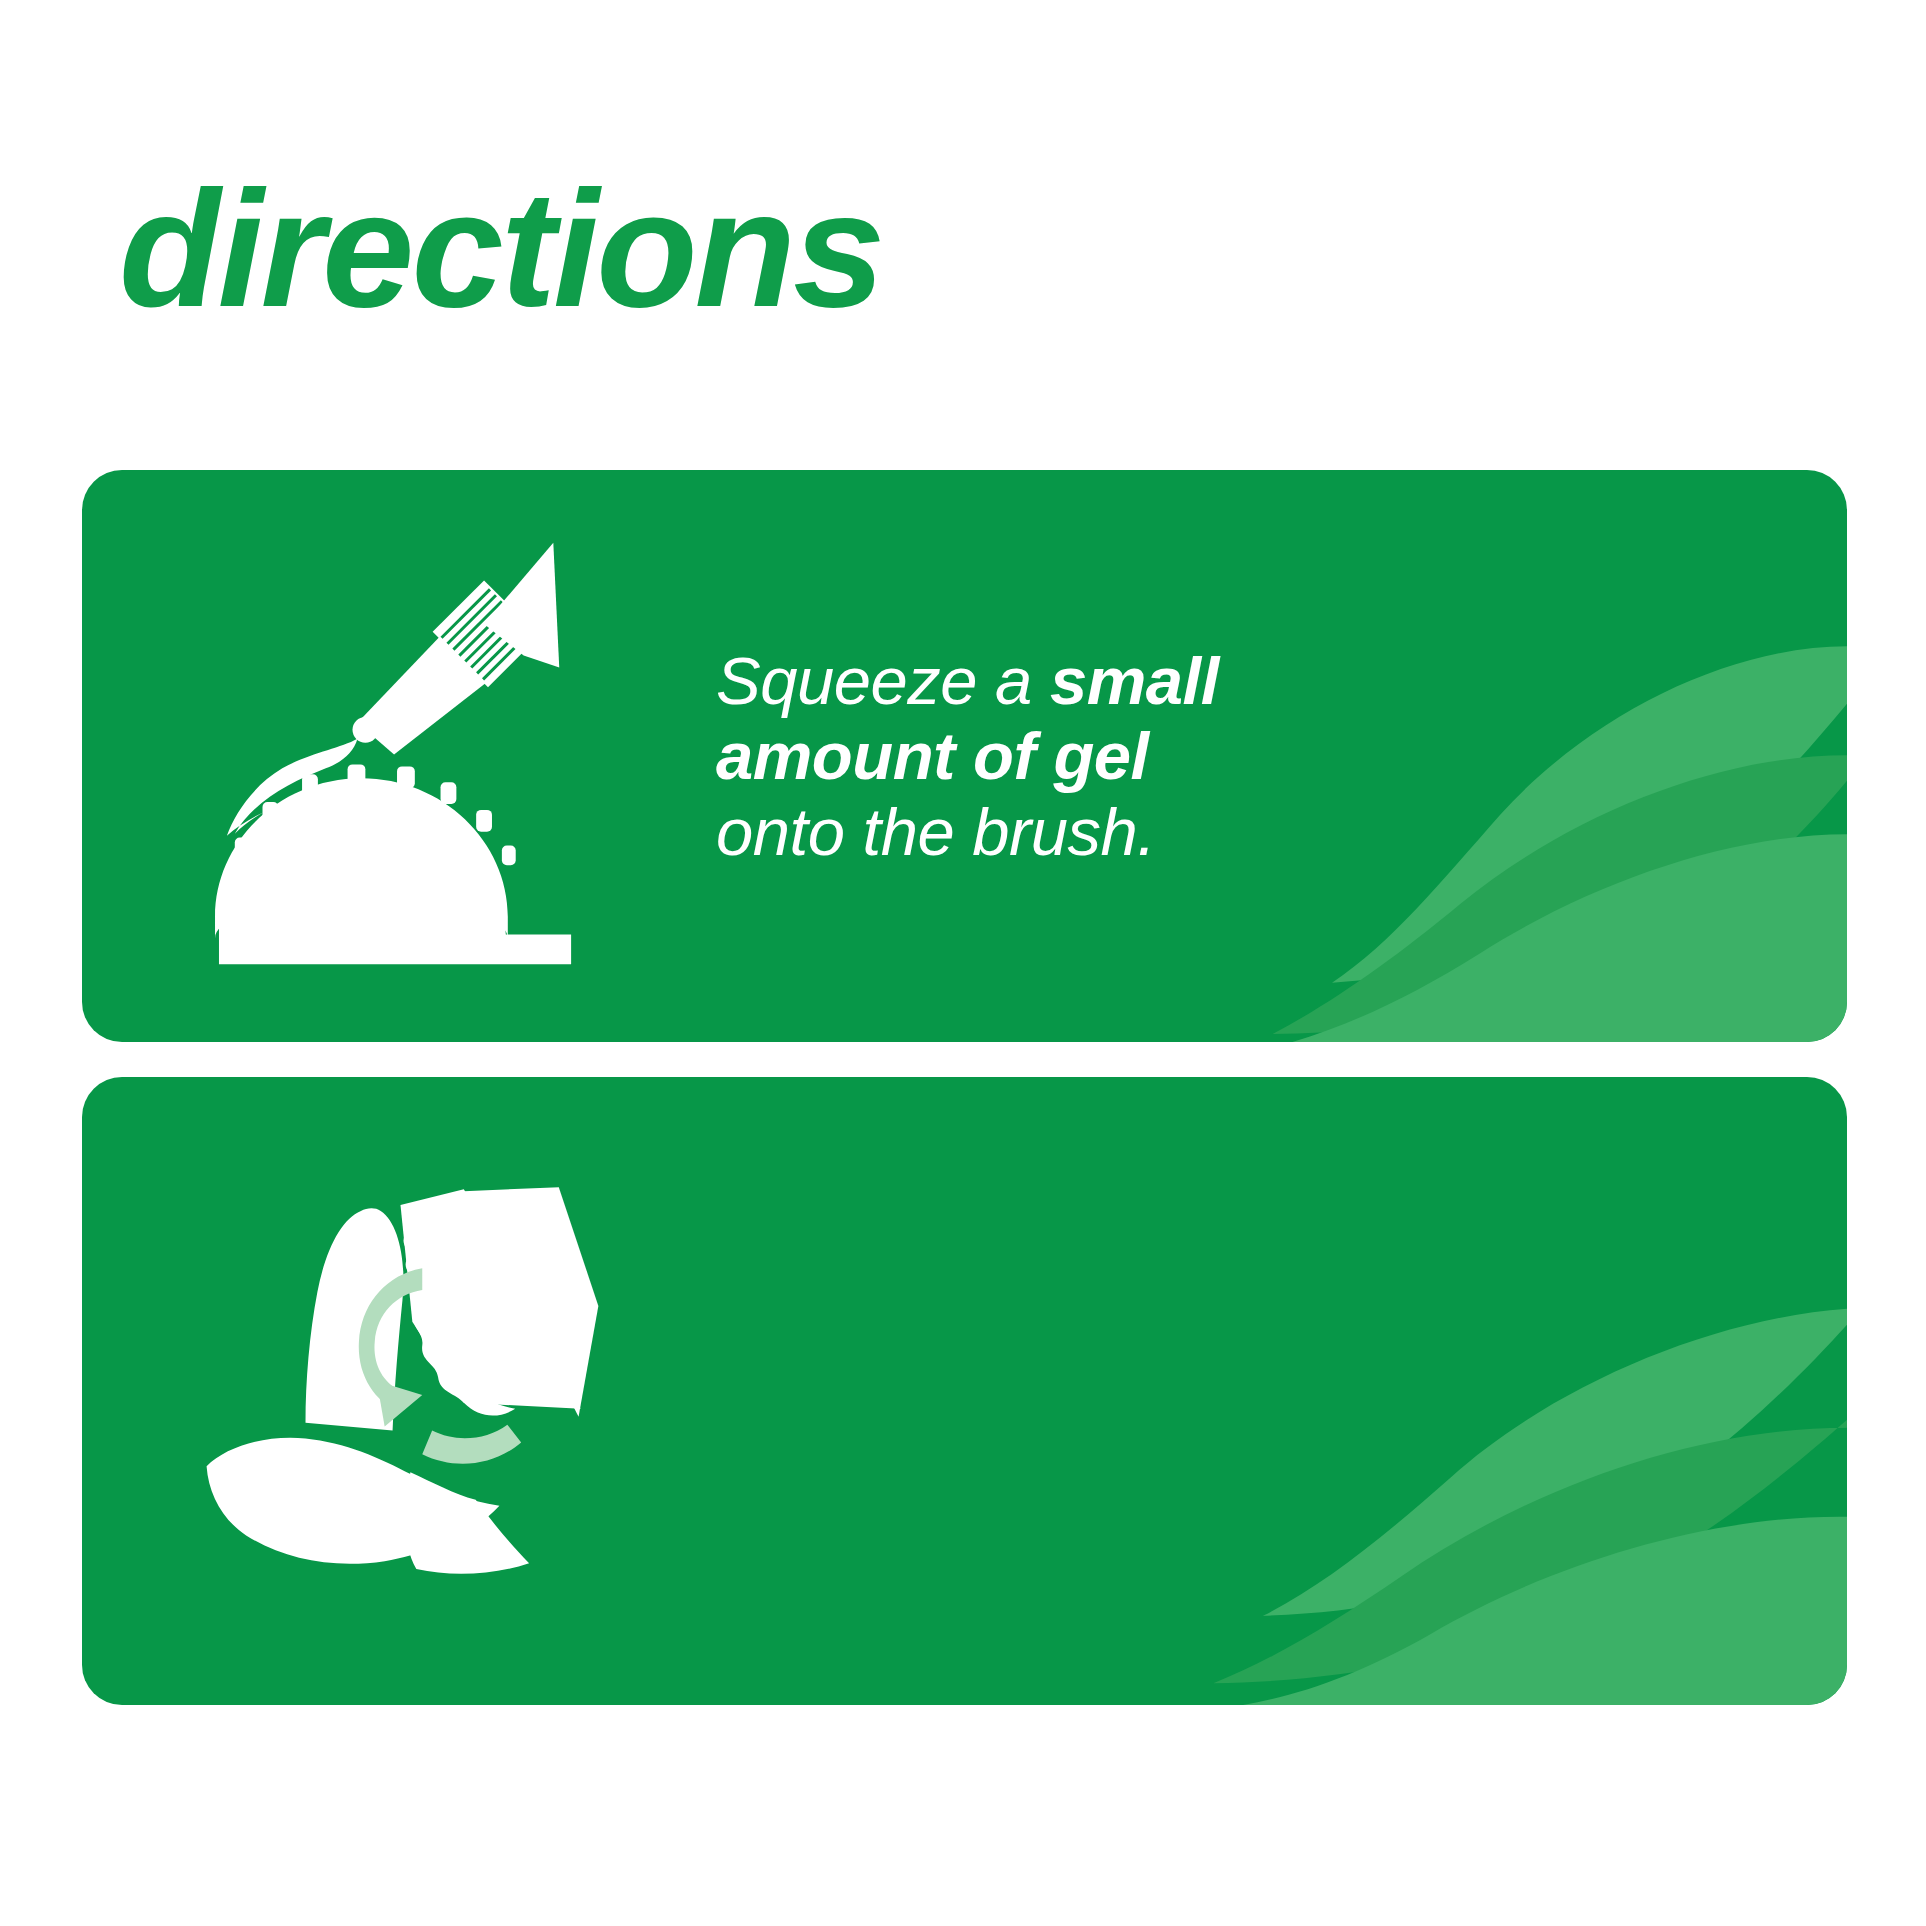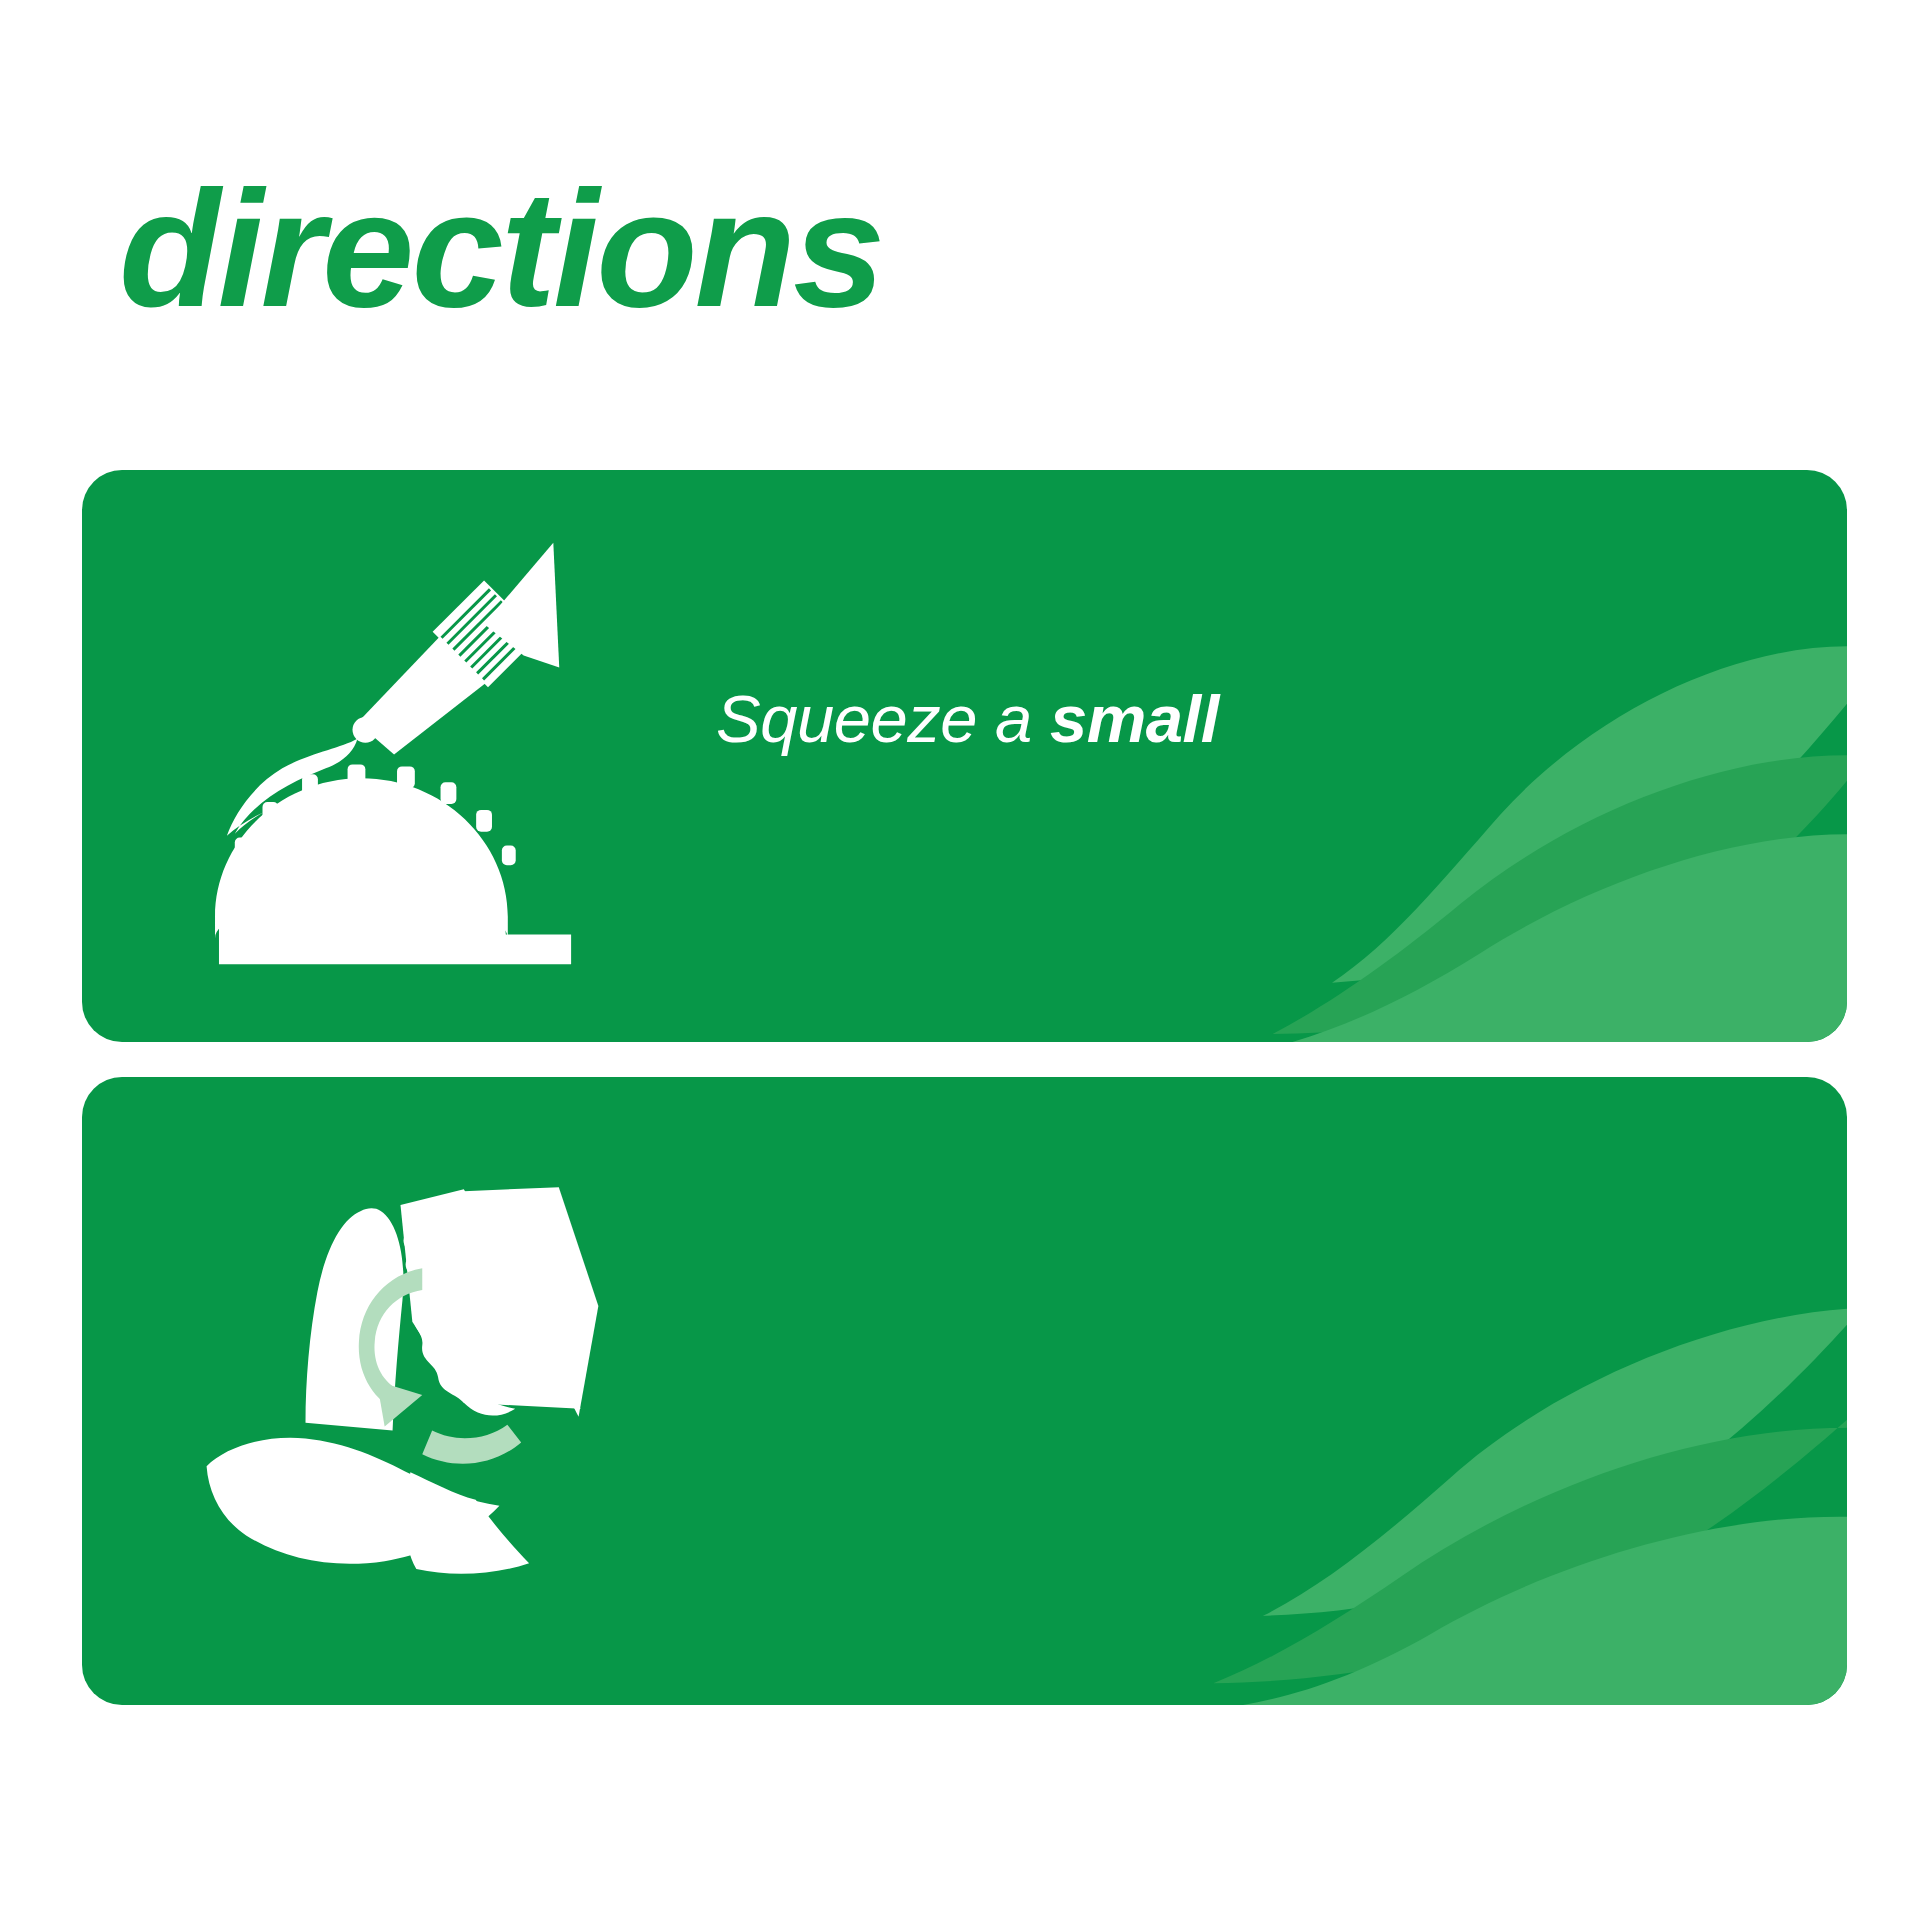--- a/index.html
+++ b/index.html
@@ -160,21 +160,22 @@
           </g>
 
           <path d="M118 316 C132 306 146 312 154 320 C164 330 180 330 190 320 C200 310 214 306 226 316
                    C214 302 198 298 186 306 C176 312 166 312 156 306 C144 298 128 302 118 316 Z" fill="#ffffff"></path>
         </svg>
       </div>
 
       <div class="text-col">
         <div class="step-text">
           <span>Squeeze a </span><b>small</b><br>
-          <br>
+          <b>amount of gel</b><br>
+          <span>onto the brush.</span>
         </div>
       </div>
     </div>
   </div>
 
   <div class="card" id="card-2">
 
     <svg class="leaves" viewBox="0 0 800 420" preserveAspectRatio="none">
       <path d="M800 20 C660 30 500 100 400 190 C330 252 270 300 210 330 C340 326 460 296 556 240 C660 180 746 96 800 36 Z" fill="#3cb167"></path>
       <path d="M800 140 C650 140 480 200 350 290 C280 338 220 374 160 398 C310 396 440 366 548 310 C660 252 748 178 800 132 Z" fill="#27a355"></path>

